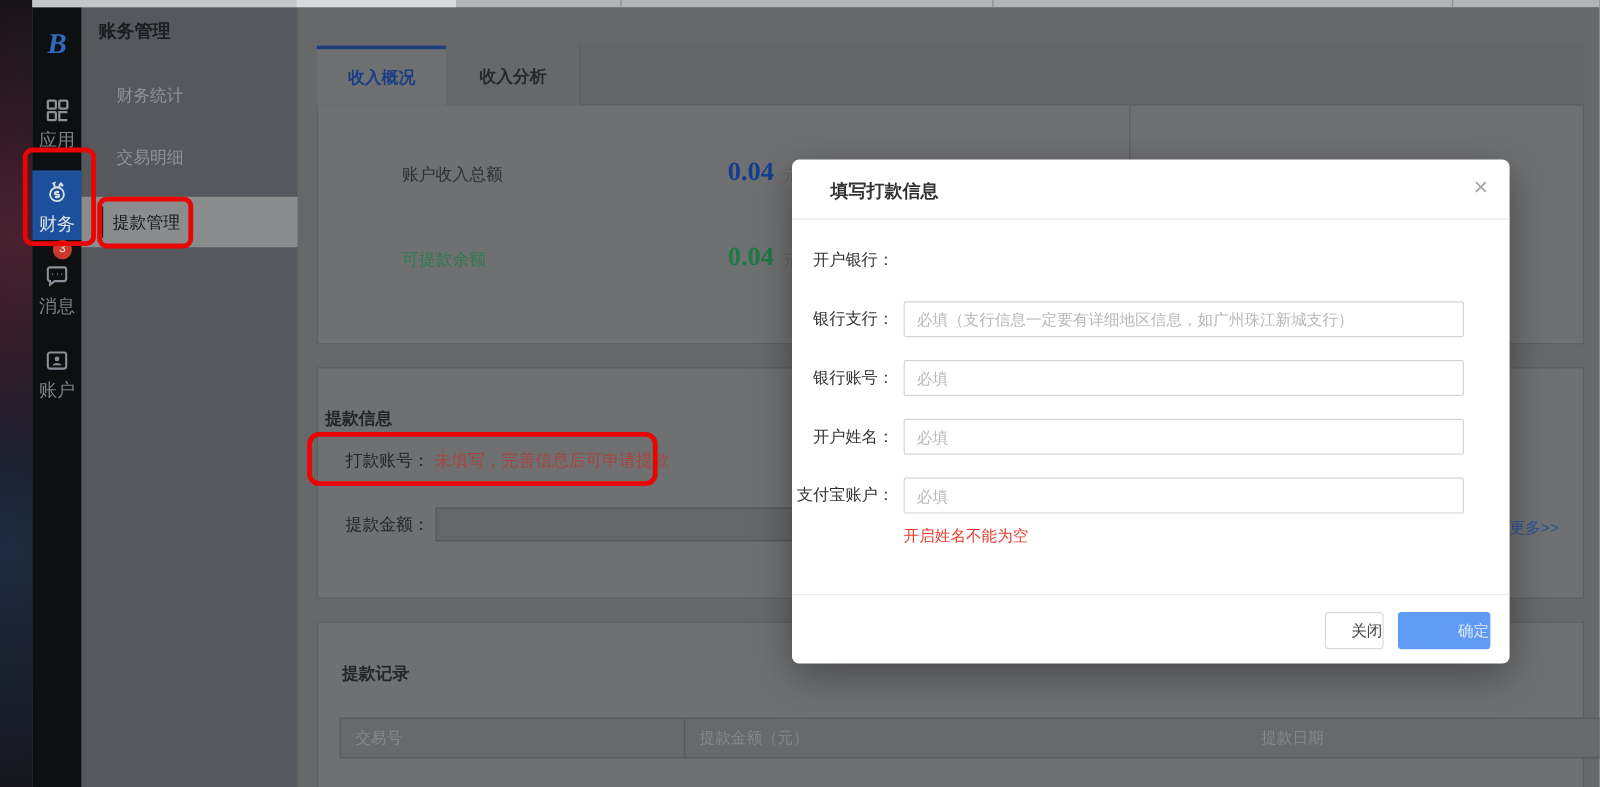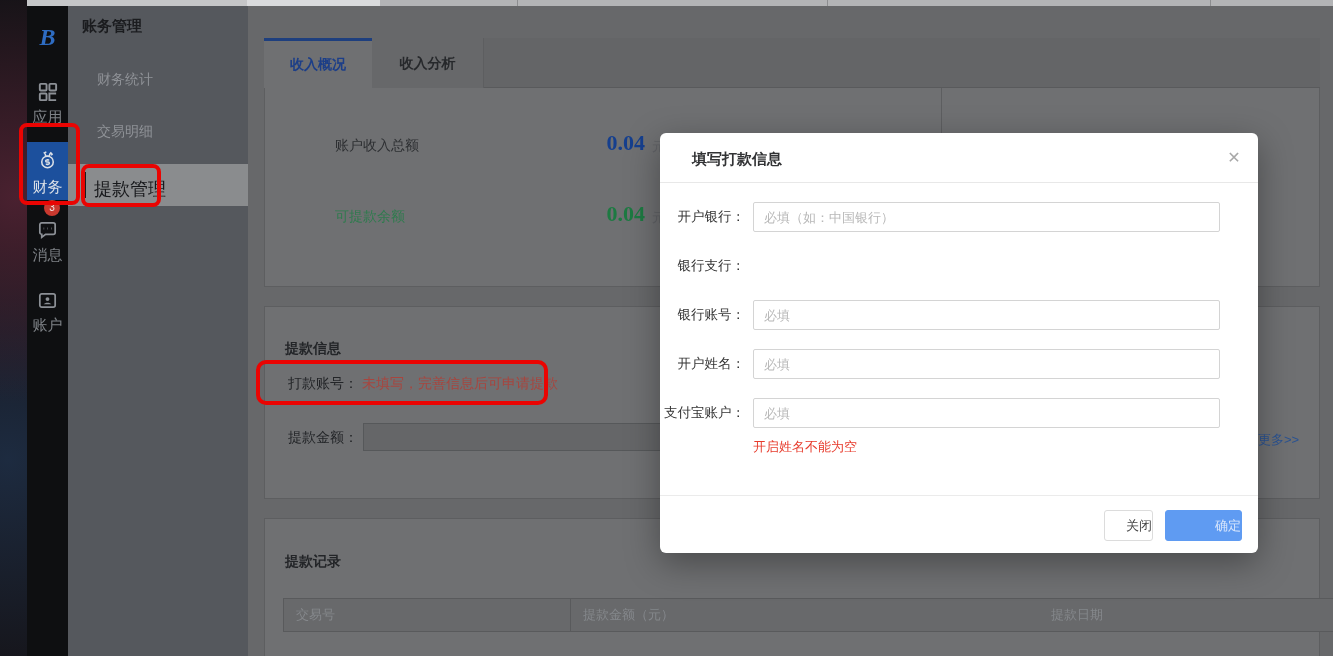--- a/index.html
+++ b/index.html
@@ -30,21 +30,21 @@
   .tile-label{color:#dbe0e7;}
   .badge{left:44px;top:200px;width:16px;height:16px;border-radius:50%;background:#c9392f;
     color:#f4e3e1;font-size:10px;line-height:16px;text-align:center;z-index:6;}
 
   
   .subnav{left:68px;top:6px;width:180px;height:650px;background:#55585d;}
   .subnav-title{left:82px;top:17px;font-size:15px;font-weight:bold;color:#1b1c1f;}
   .subnav-item{left:97px;font-size:14px;color:#8f9297;}
   .subnav-active-row{left:68px;top:164px;width:180px;height:42px;background:#8a8c8e;}
   .subnav-active-bar{left:82px;top:172px;width:4px;height:26px;background:#1b1c1e;}
-  .subnav-active-label{left:94px;top:177px;font-size:18px;color:#17181b;}
+  .subnav-active-label{left:94px;top:177px;font-size:14px;color:#17181b;}
 
   
   .tabbar{left:264px;top:38px;width:1056px;height:50px;background:#646567;
     border-bottom:1px solid #595a5c;box-sizing:border-box;}
   .tab{top:38px;height:50px;box-sizing:border-box;text-align:center;font-size:14px;font-weight:bold;}
   .tab1{left:264px;width:108px;background:#6f7072;border-top:3px solid #1e3f7e;
     color:#1c3e88;line-height:47px;}
   .tab2{left:372px;width:112px;background:#67686a;border-right:1px solid #5d5e60;
     color:#26282b;line-height:50px;}
 
@@ -179,44 +179,44 @@
   <div class="abs panel panel1"></div>
   <div class="abs p1-vdiv"></div>
   <div class="abs stat-label" style="top:137px;">账户收入总额</div>
   <div class="abs stat-value blue" style="top:130px;">0.04</div>
   <div class="abs stat-unit" style="top:138px;">元</div>
   <div class="abs stat-label green" style="top:208px;">可提款余额</div>
   <div class="abs stat-value green" style="top:201px;">0.04</div>
   <div class="abs stat-unit" style="top:209px;">元</div>
 
   <div class="abs panel panel2"></div>
-  <div class="abs sec-heading" style="left:285px;top:340px;">提款信息</div>
+  <div class="abs sec-heading" style="left:271px;top:340px;">提款信息</div>
   <div class="abs field-label" style="left:288px;top:375px;">打款账号：</div>
   <div class="abs red-status" style="left:362px;top:375px;">未填写，完善信息后可申请提款</div>
   <div class="abs field-label" style="left:288px;top:429px;">提款金额：</div>
   <input class="abs amount-input" value="" style="">
   <div class="abs more-link">了解更多&gt;&gt;</div>
 
   <div class="abs panel panel3"></div>
   <div class="abs sec-heading" style="left:285px;top:553px;">提款记录</div>
   <div class="abs rec-table-header">
     <div class="rec-col rec-col1">交易号</div>
     <div class="rec-col rec-col3">提款金额（元）</div>
     <div class="rec-col rec-col2">提款日期</div>
   </div>
 
   <div class="abs modal">
     <div class="abs modal-header"></div>
     <div class="abs modal-title">填写打款信息</div>
     <div class="abs modal-close">✕</div>
 
     <div class="abs m-row-label" style="top:69px;">开户银行：</div>
-    <input class="abs m-input" style="top: 69px;" placeholder="必填（如：中国银行）">
 
     <div class="abs m-row-label" style="top:118px;">银行支行：</div>
+    <input class="abs m-input" style="top: 118px;" placeholder="必填（支行信息一定要有详细地区信息，如广州珠江新城支行）">
 
     <div class="abs m-row-label" style="top:167px;">银行账号：</div>
     <input class="abs m-input" style="top: 167px;" placeholder="必填">
 
     <div class="abs m-row-label" style="top:216px;">开户姓名：</div>
     <input class="abs m-input" style="top: 216px;" placeholder="必填">
 
     <div class="abs m-row-label" style="top:265px;">支付宝账户：</div>
     <input class="abs m-input" style="top: 265px;" placeholder="必填">
 

